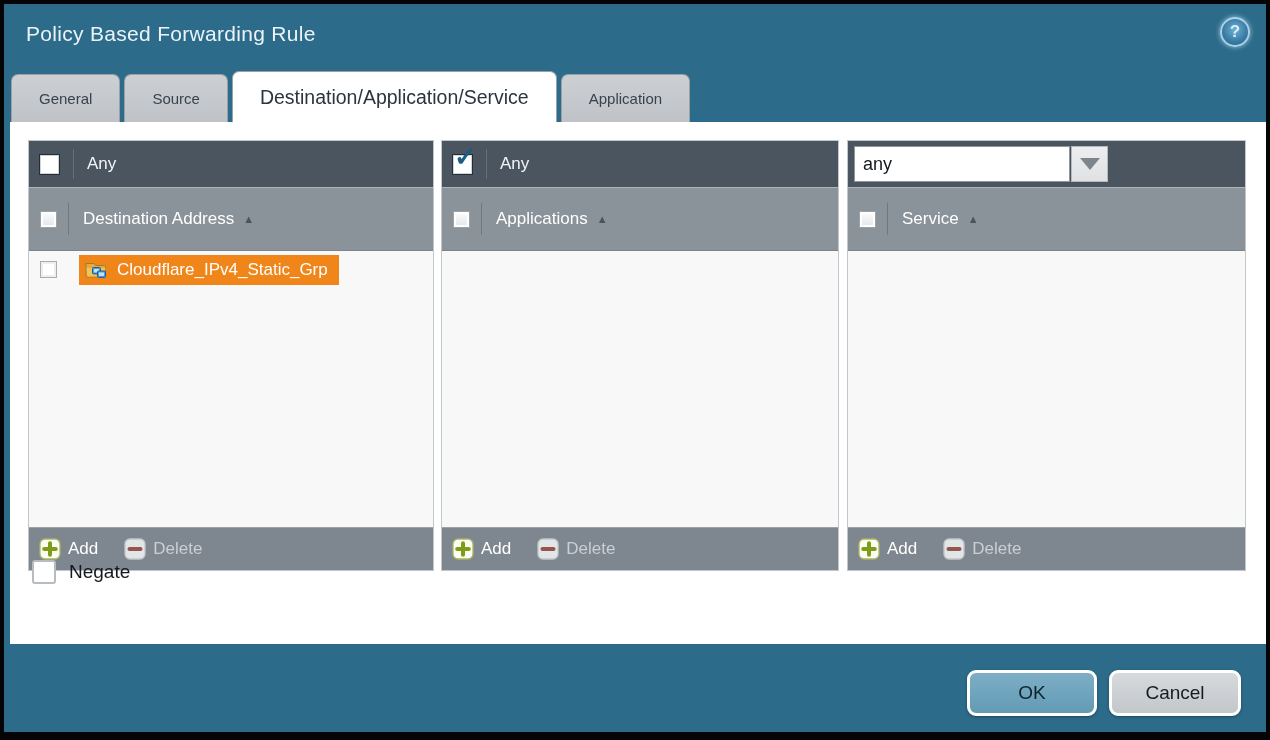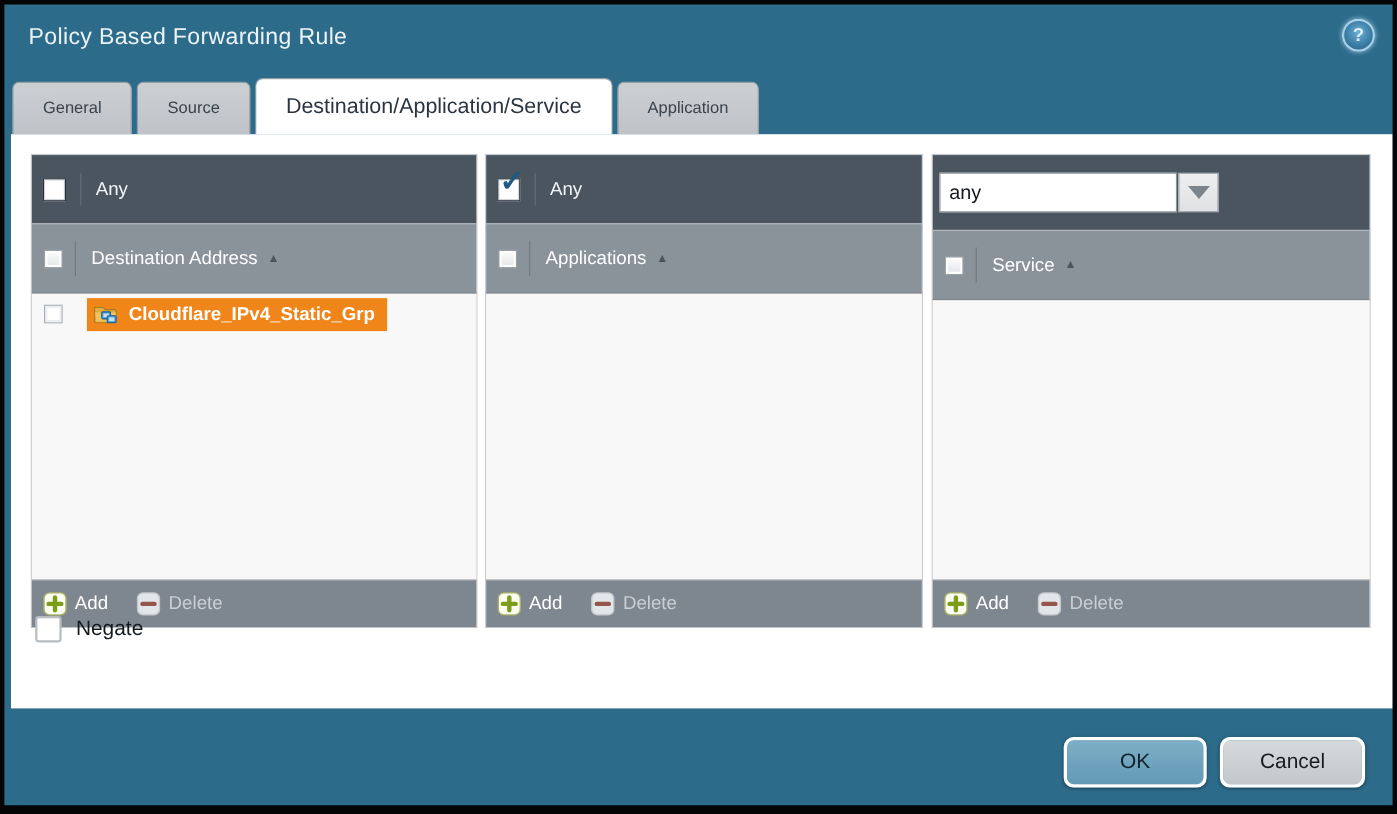--- a/index.html
+++ b/index.html
@@ -24,39 +24,39 @@
   .tab.active { height:51px; background:#FFFFFF; color:#2B3540; font-size:19.5px; }
 
   
   .content { position:absolute; left:6px; top:118px; width:1256px; height:522px; background:#FFFFFF; }
   .panels { position:absolute; left:18px; top:18px; display:flex; }
   .panel { height:431px; display:flex; flex-direction:column; border:1px solid #C2C7CB; background:#F8F8F8; }
   .panel.p1 { width:406px; margin-right:7px; }
   .panel.p2 { width:398px; margin-right:8px; }
   .panel.p3 { width:399px; }
 
-  .panel-header { flex:0 0 46px; background:#4A5560; display:flex; align-items:center; padding:16px 10px; }
+  .panel-header { flex:0 0 46px; background:#4A5560; display:flex; align-items:center; padding:0 10px; }
   .ph-sep { width:1px; height:30px; background:rgba(255,255,255,.16); margin:0 13px 0 13px; }
   .ph-label { color:#F2F5F7; font-size:17px; }
 
   .cb { position:relative; background:#fff; cursor:pointer; }
   .cb-big { width:21px; height:21px; border:1px solid #252E36; box-shadow:inset 0 0 0 1px #cfd4d8; }
   .cb-check { position:absolute; left:1px; top:-11px; font-size:27px; font-weight:bold; color:#1C5B86; line-height:1; }
   .cb-small { width:17px; height:17px; border:1px solid #9AA1A7;
               background:linear-gradient(#FDFDFD,#E2E5E8); box-shadow:inset 0 0 0 2px #fff; }
   .cb-row { width:17px; height:17px; border:1px solid #A7ADB2; background:#fff; box-shadow:inset 0 0 0 2px #eceef0; }
 
   .colheader { flex:0 0 46px; background:#8A929A; border-top:1px solid #AEB4BA; border-bottom:1px solid #7B838B;
                display:flex; align-items:center; padding:15px 11px; }
   .ch-sep { width:1px; height:32px; background:rgba(0,0,0,.18); margin:0 14px 0 11px; }
   .ch-label { color:#FFFFFF; font-size:17px; }
   .sort { font-size:11px; color:#4A545E; margin-left:9px; }
 
   .list-body { flex:1 1 auto; background:#F8F8F8; overflow:hidden; }
-  .list-row { height:37px; display:flex; align-items:center; padding:0 11px; cursor:pointer;font-weight:bold; }
+  .list-row { height:37px; display:flex; align-items:center; padding:0 11px; cursor:pointer; }
   .chip { margin-left:22px; height:30px; background:#F0861A; display:flex; align-items:center;
           padding:0 11px 0 6px; color:#FFFFFF; font-size:17px; }
   .chip .grp-icon { margin-right:9px; }
 
   .panel-footer { flex:0 0 43px; background:#7E878F; border-top:1px solid #9BA2A9;
                   display:flex; align-items:center; padding:0 10px; }
   .ftr-btn { display:flex; align-items:center; cursor:pointer; }
   .ftr-btn .lbl { font-size:17px; margin-left:7px; }
   .add .lbl { color:#FFFFFF; }
   .del { margin-left:26px; cursor:default; }

